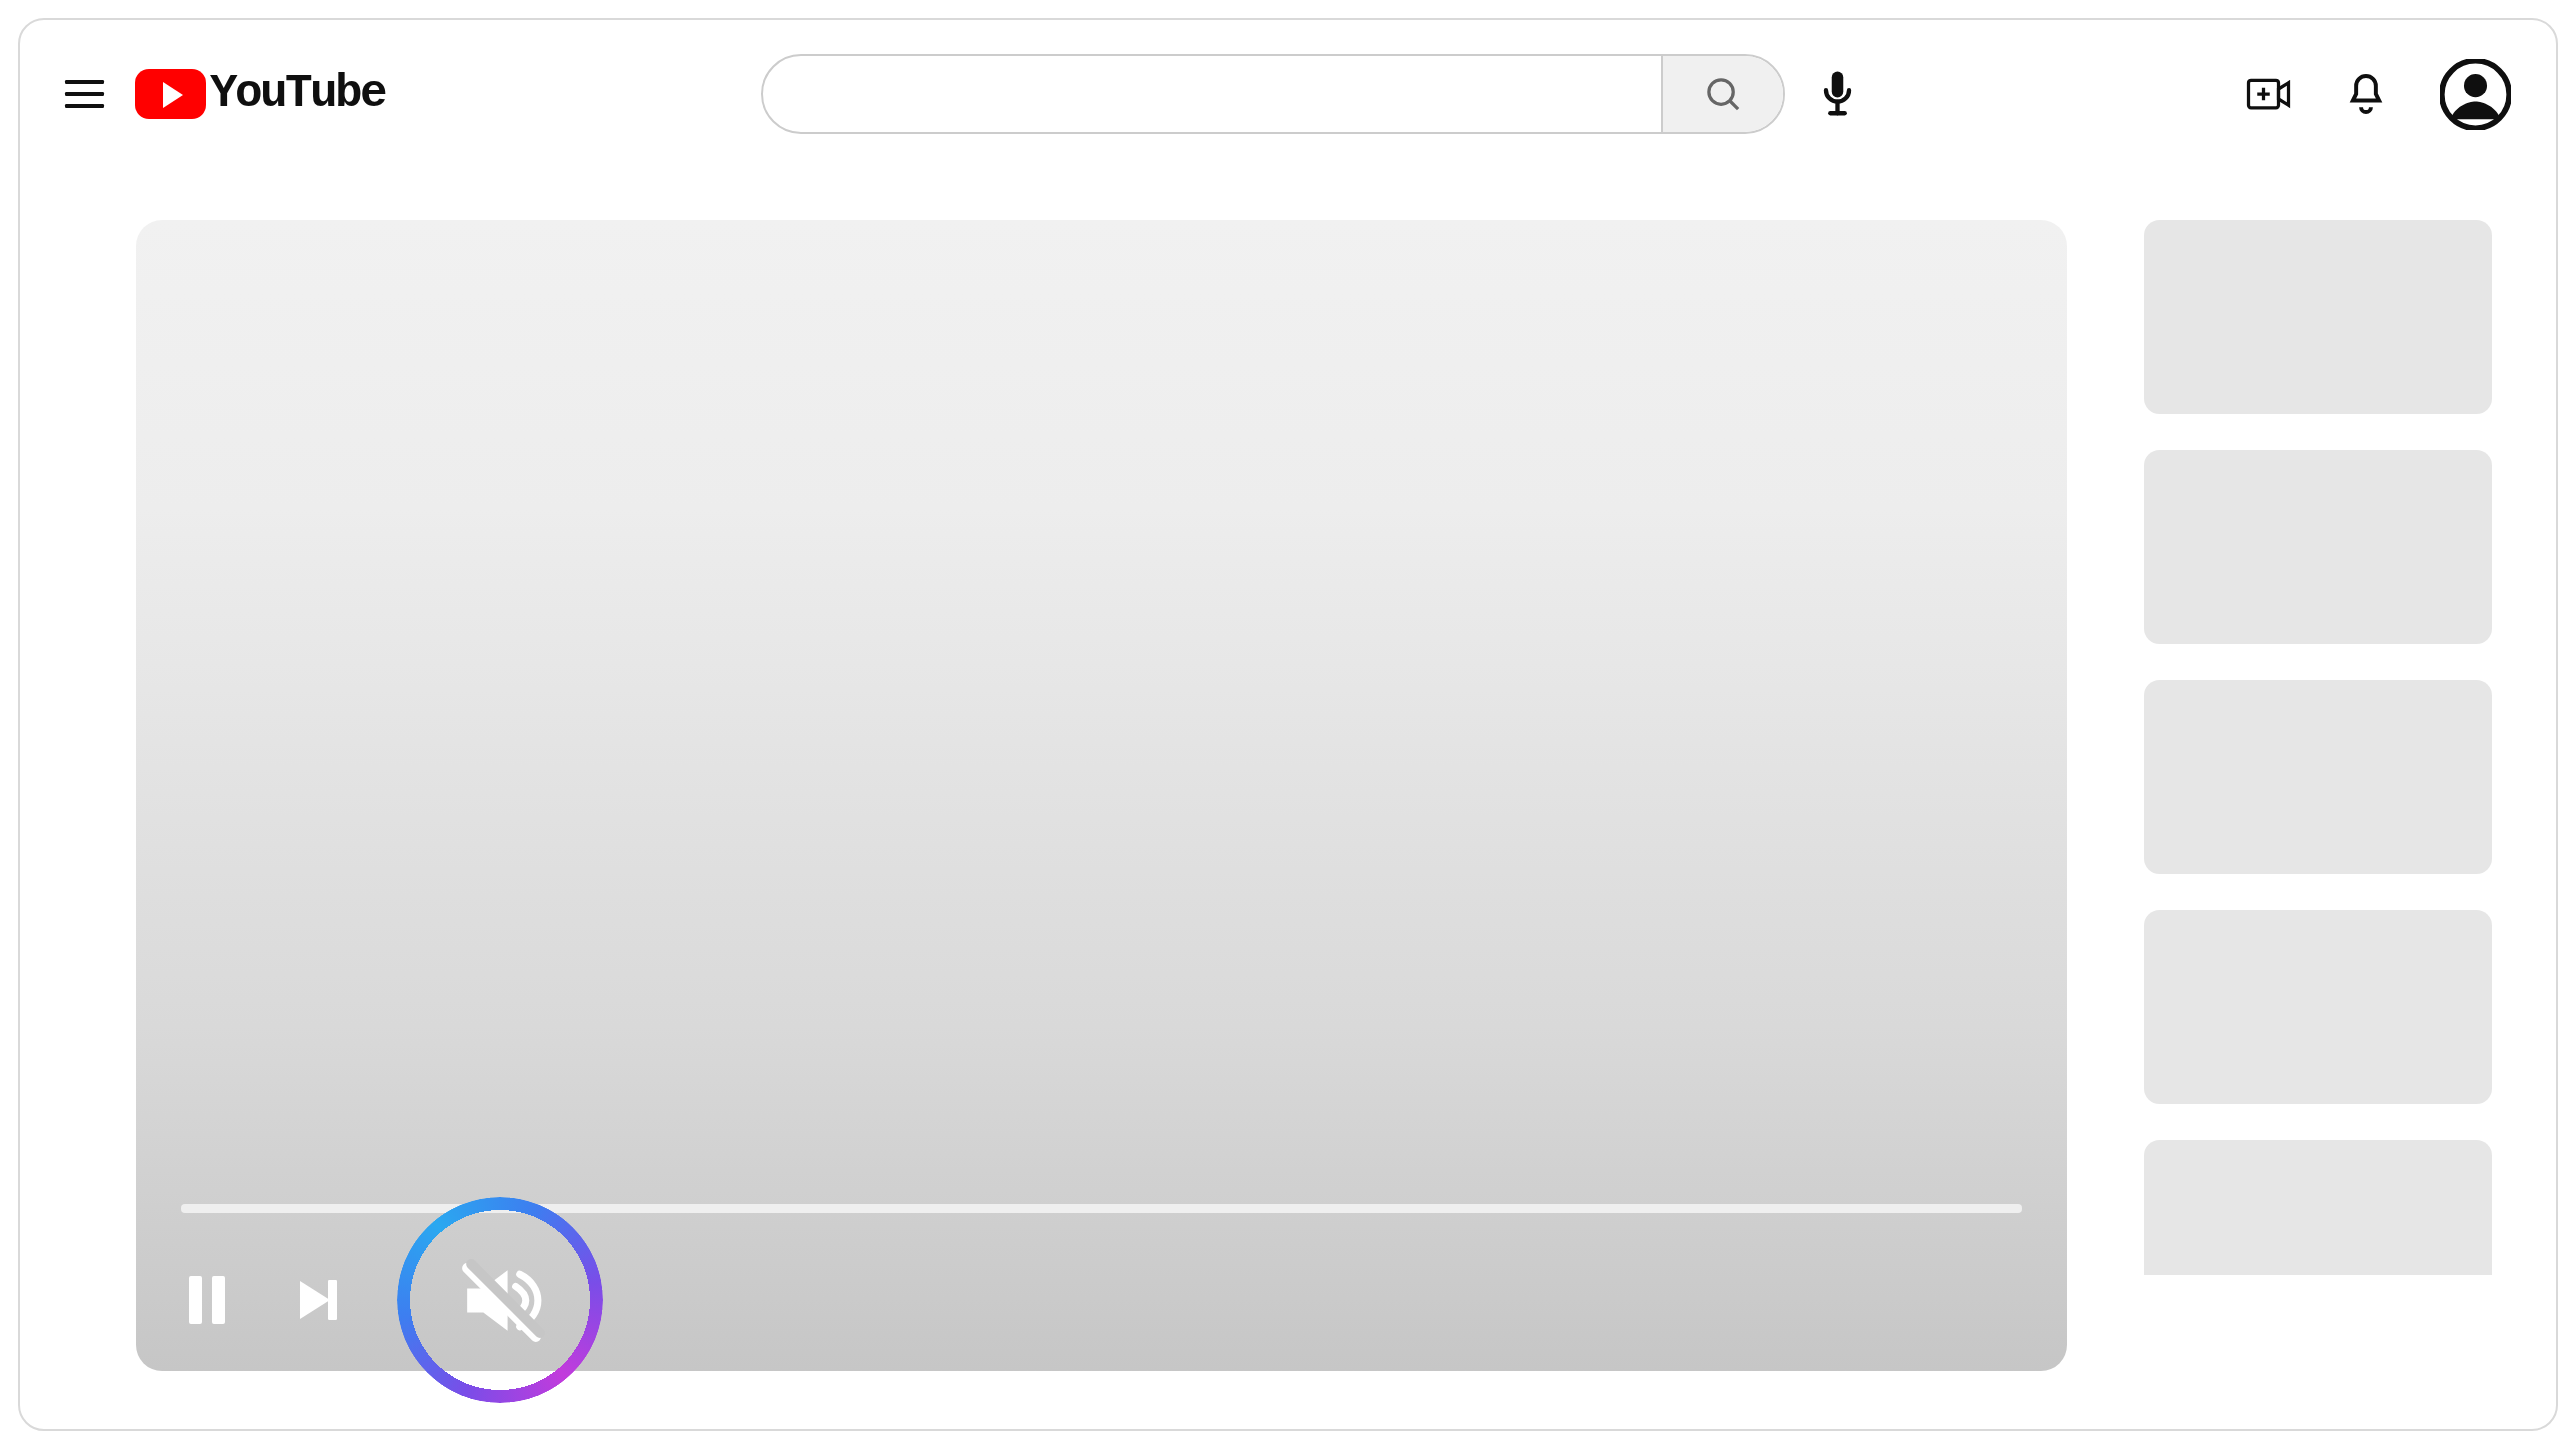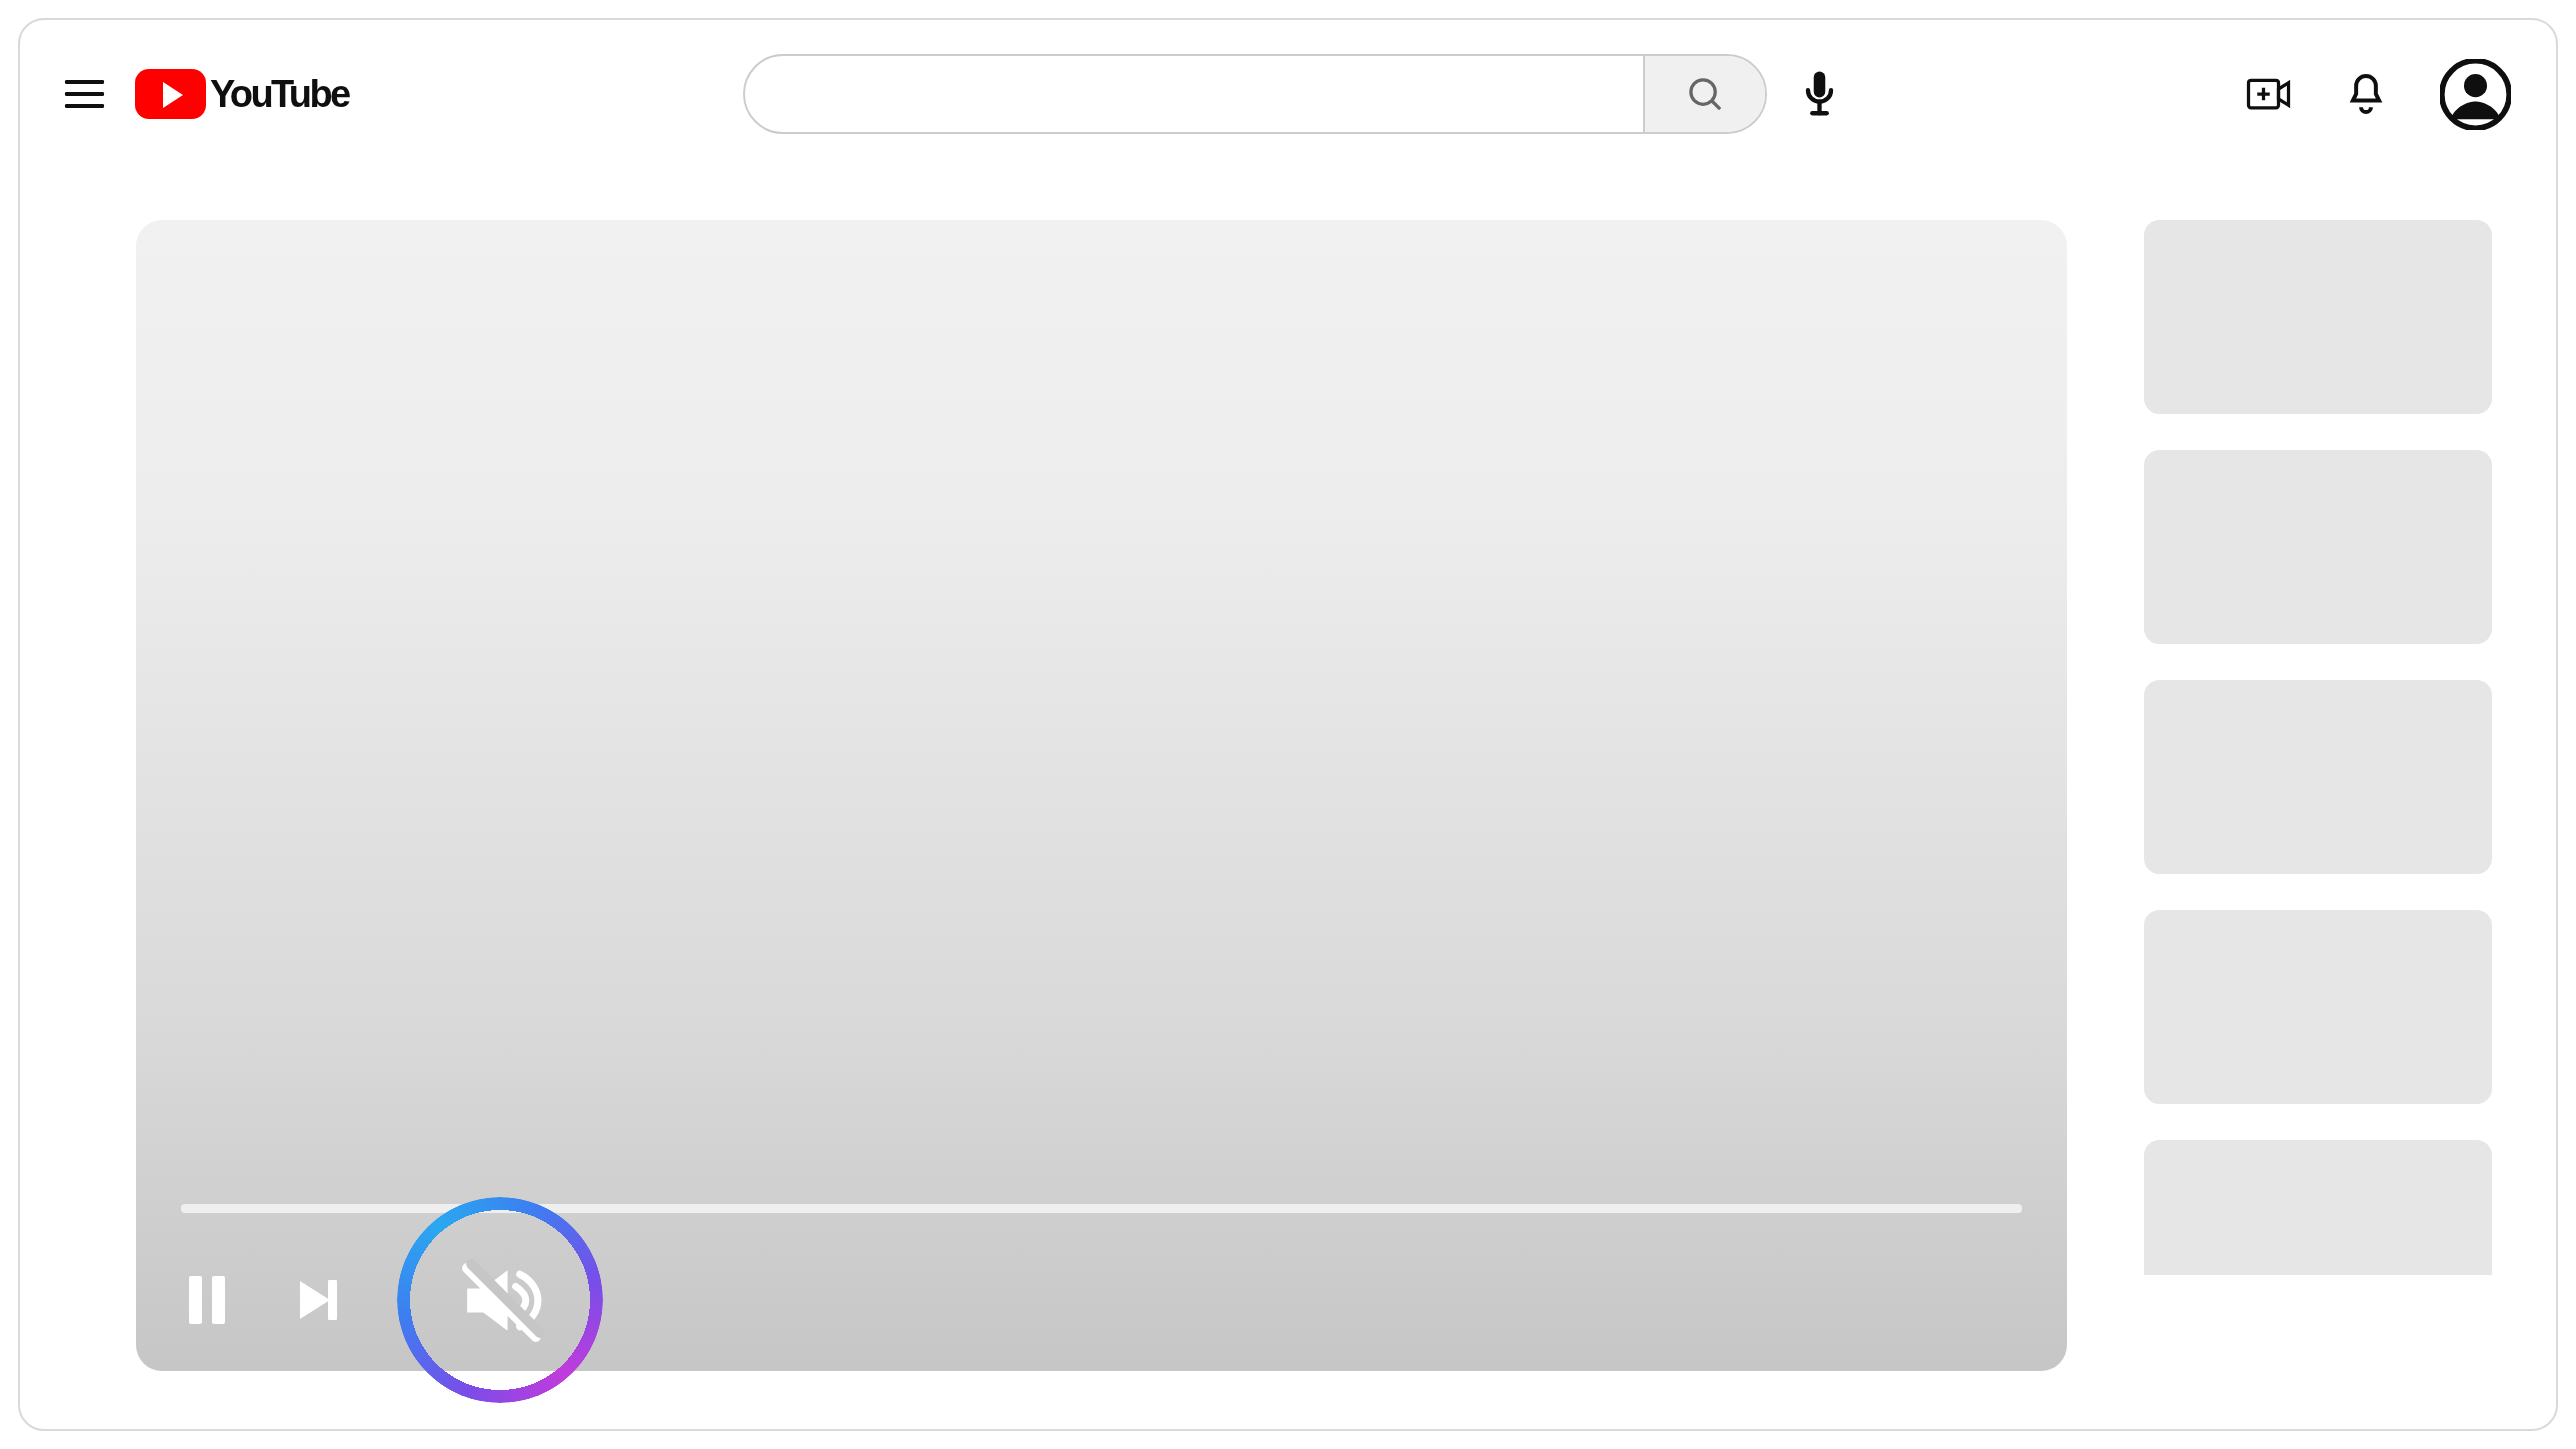--- a/index.html
+++ b/index.html
@@ -64,25 +64,25 @@
   .logo-mark::after {
     content: "";
     position: absolute;
     left: 28px; top: 13px;
     width: 0; height: 0;
     border-left: 20.6px solid #fff;
     border-top: 13px solid transparent;
     border-bottom: 13px solid transparent;
   }
   .logo-text {
-    font-size: 38px;
+    font-size: 46px;
     font-weight: 700;
     letter-spacing: -2.6px;
     color: #0f0f0f;
-    font-family: Liberation Sans, sans-serif;
+    font-family: Liberation Mono, monospace;
   }
 
   .header-center {
     flex: 1;
     display: flex;
     align-items: center;
     justify-content: center;
     gap: 20.6px;
     margin-left: 77px;
     margin-right: 77px;

